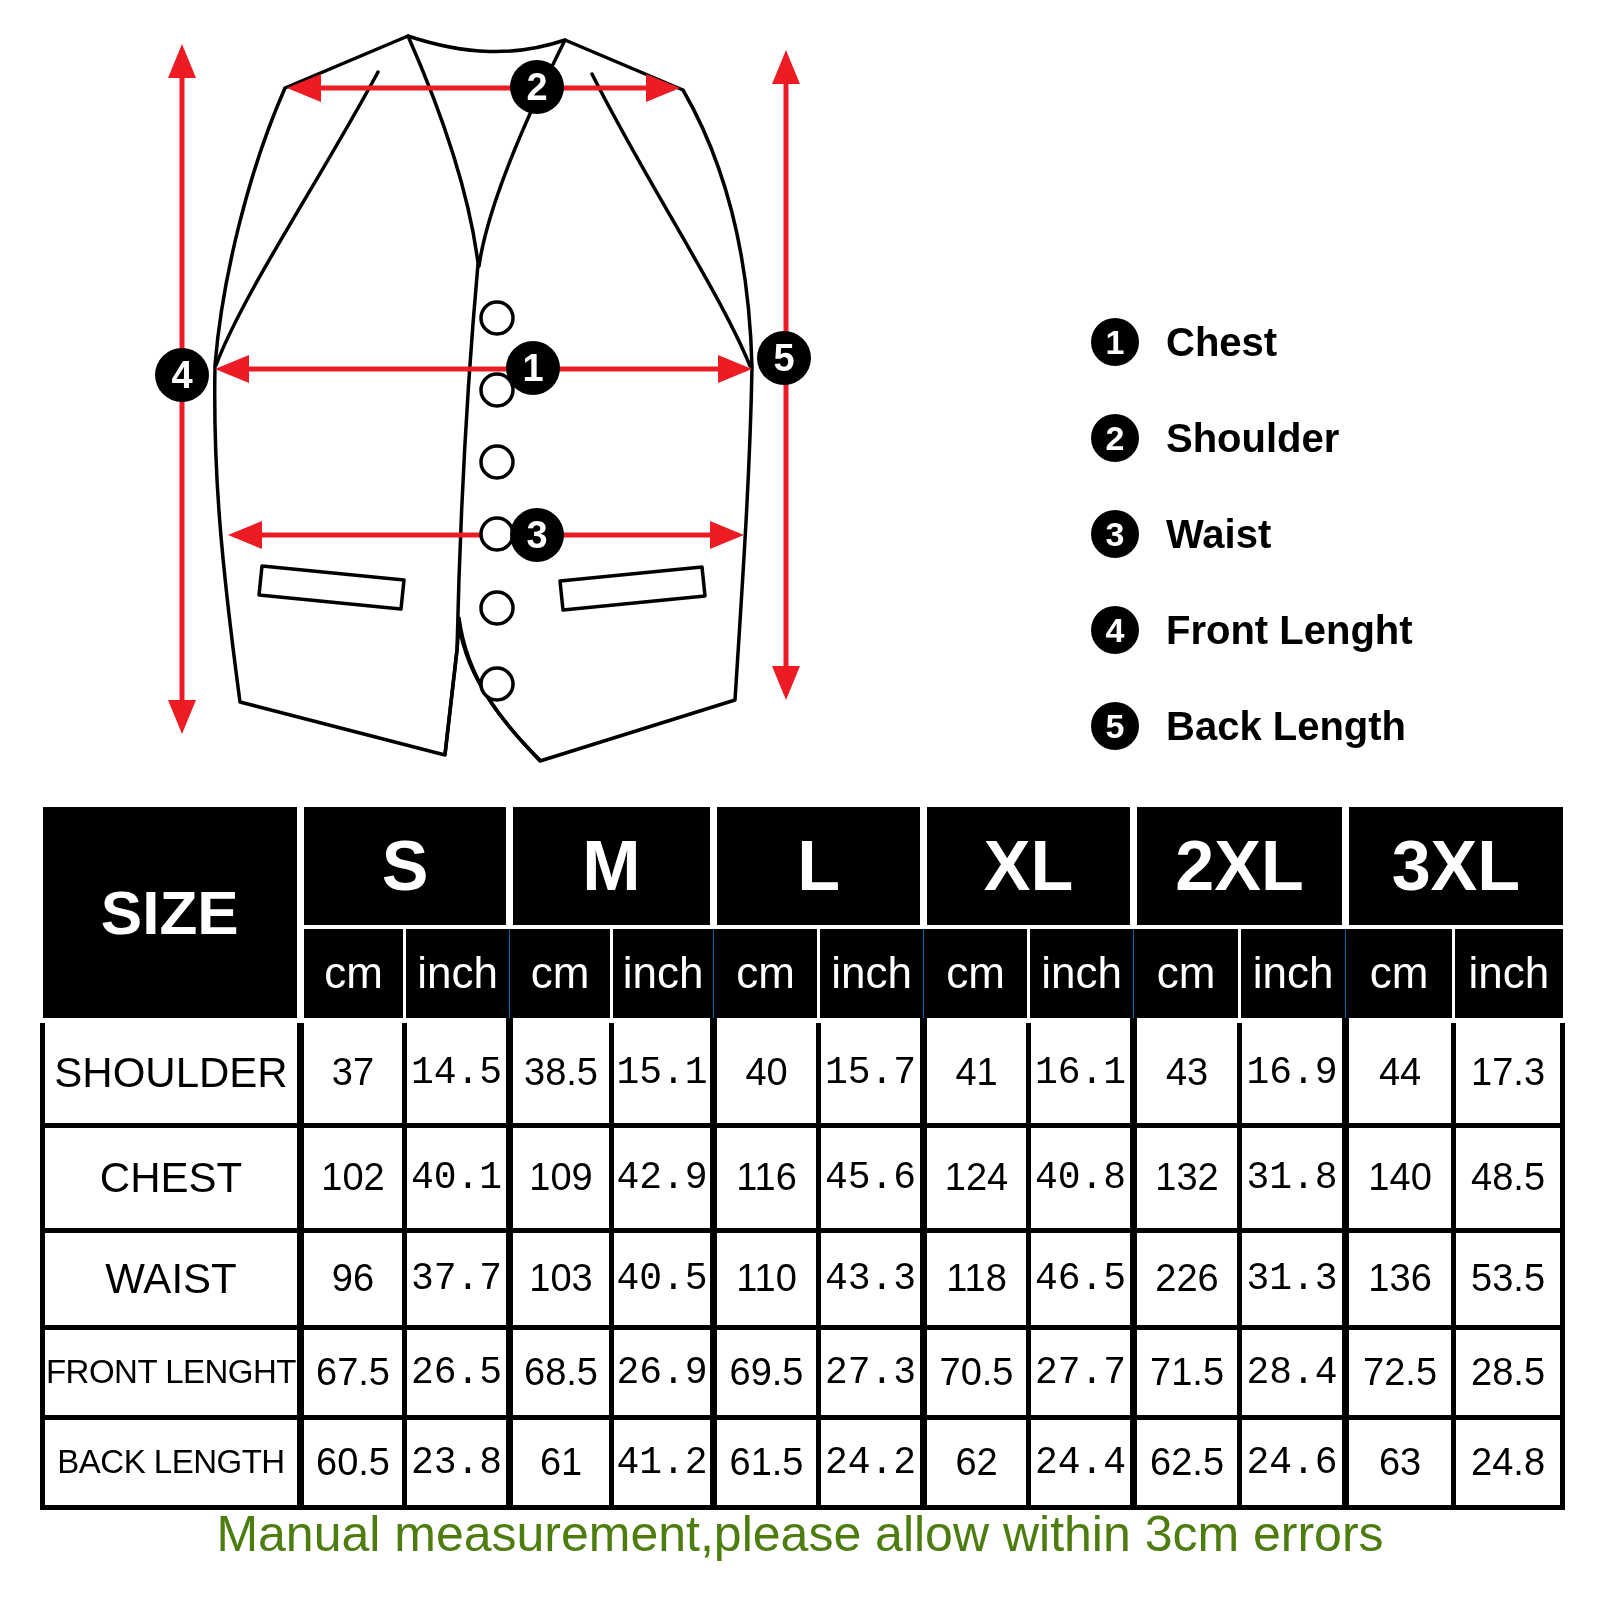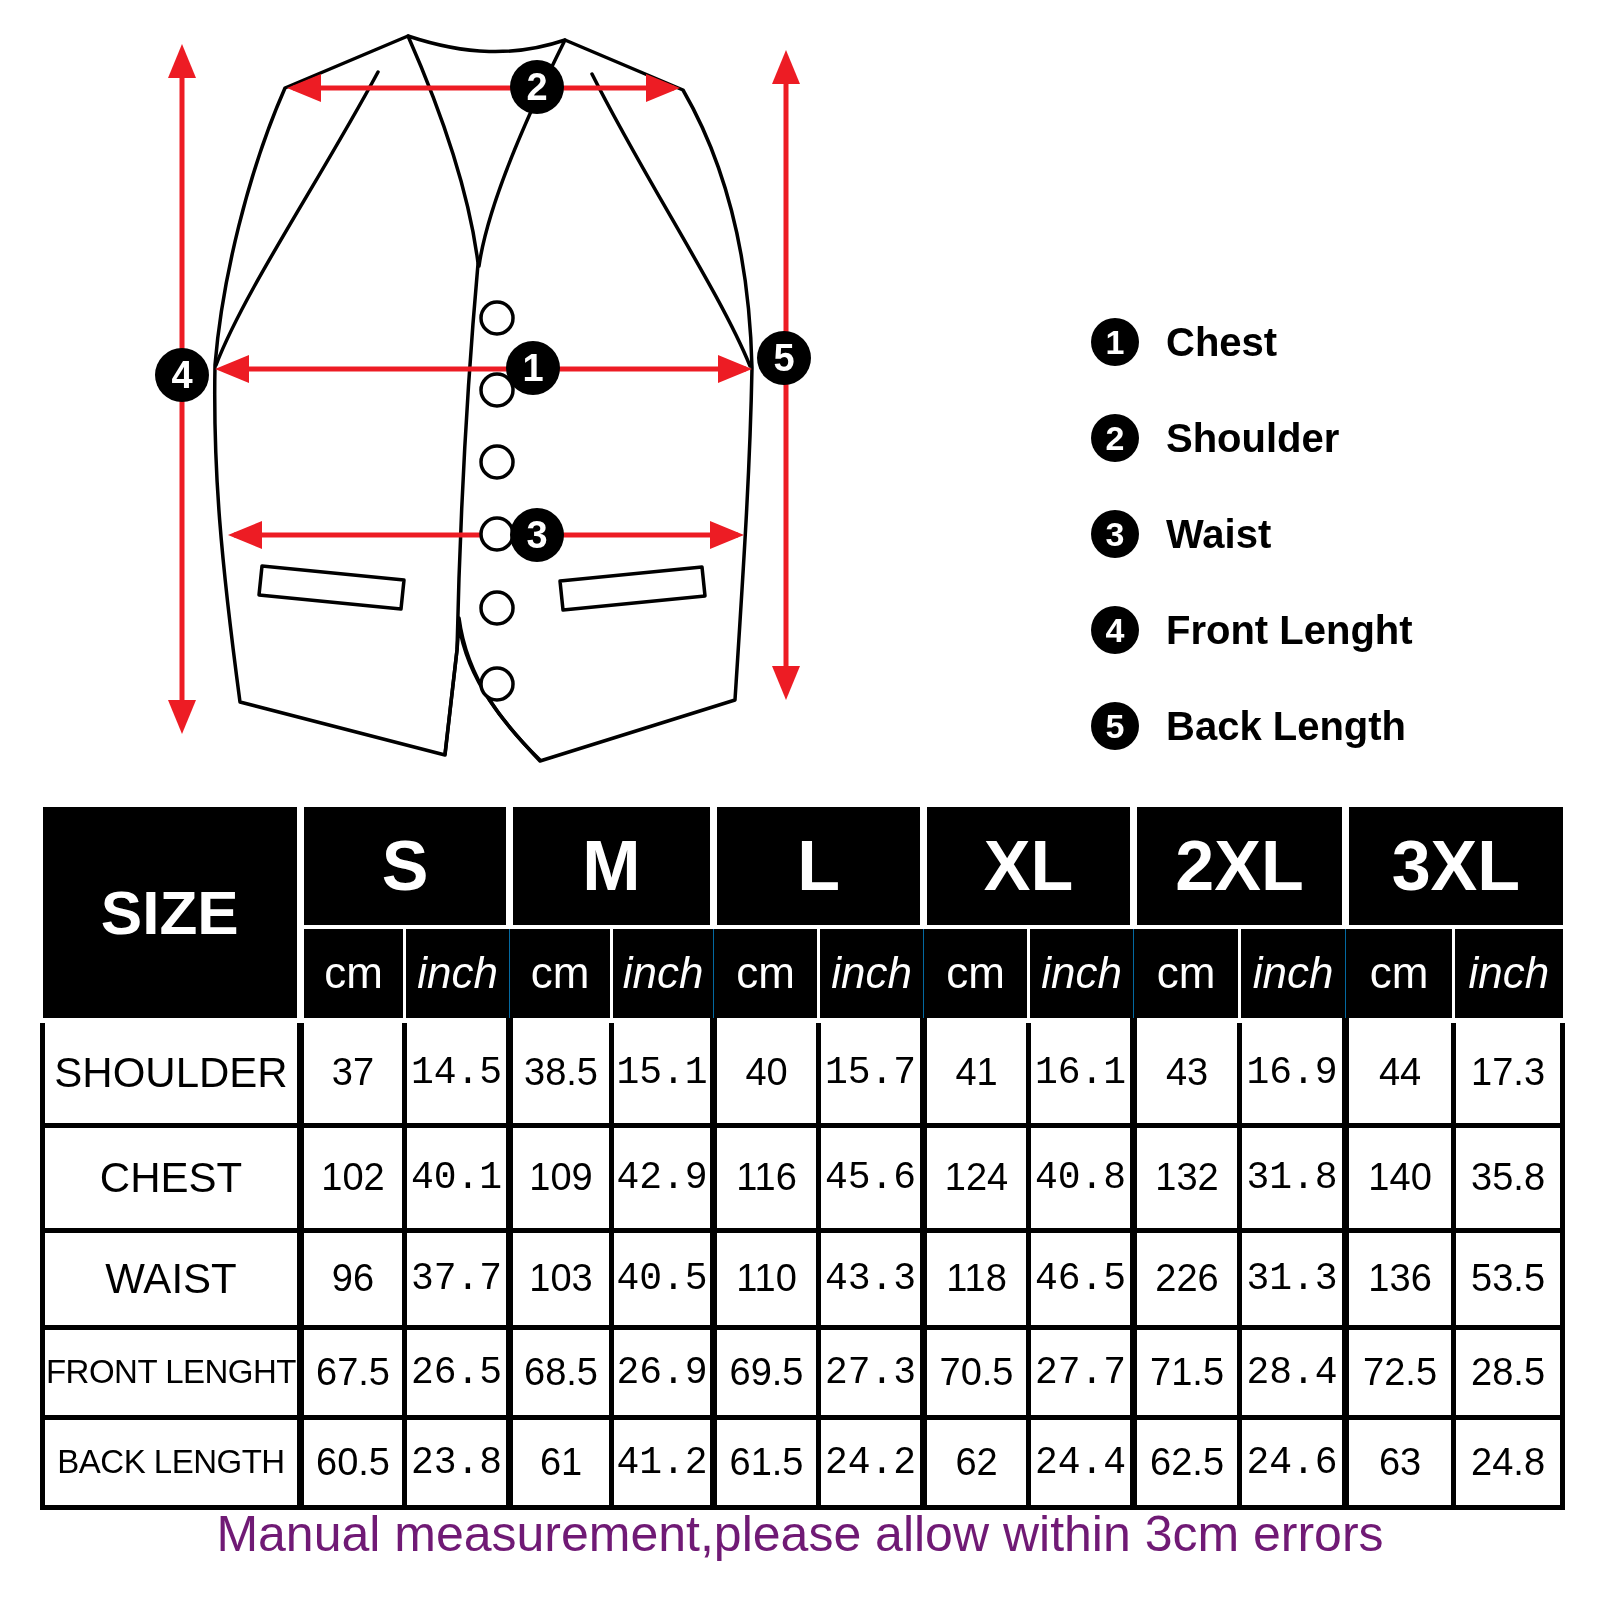--- a/index.html
+++ b/index.html
@@ -52,38 +52,38 @@
     font-size:62px;font-weight:bold;
   }
   tr.hrow1{height:120px;}
   tr.hrow2{height:93px;}
   th.sz{
     border:0;border-left:7px solid #fff;border-bottom:4px solid #fff;
     font-size:70px;font-weight:bold;
   }
   th.unit{border:0;border-bottom:5px solid #fff;font-size:44px;font-weight:normal;}
   th.unit.cm{border-left:1px solid #0369a1;}
-  th.unit.inch{border-left:3px solid #fff;font-style:italic;}
+  th.unit.inch{border-left:3px solid #fff;}
 
   tbody th,tbody td{background:#fff;color:#000;border:5px solid #000;}
   tbody th{font-weight:normal;font-size:42px;}
   tbody th.long{font-size:33px;letter-spacing:-0.5px;}
   tbody td{font-size:38px;}
   tbody td.ge{border-right-width:7px;font-family:Liberation Mono, monospace;}
   tbody th.rl{border-right-width:7px;}
   tr.drow1{height:105px;}
   tr.drow2{height:105px;}
   tr.drow3{height:97px;}
   tr.drow4{height:90px;}
   tr.drow5{height:90px;}
 
   
   .caption{
     position:absolute;left:0;top:1505px;width:1600px;text-align:center;
-    font-size:50px;color:#701a75;
+    font-size:50px;color:#4d7c0f;
   }
 </style>
 </head>
 <body>
 
 <div class="page">
 
   <div class="diagram">
     <svg width="900" height="795" viewBox="0 0 900 795" xmlns="http://www.w3.org/2000/svg">
 
@@ -253,21 +253,21 @@
         <td class="ge">40.1</td>
         <td>109</td>
         <td class="ge">42.9</td>
         <td>116</td>
         <td class="ge">45.6</td>
         <td>124</td>
         <td class="ge">40.8</td>
         <td>132</td>
         <td class="ge">31.8</td>
         <td>140</td>
-        <td>35.8</td>
+        <td>48.5</td>
       </tr>
       <tr class="drow3">
         <th class="rl">WAIST</th>
         <td>96</td>
         <td class="ge">37.7</td>
         <td>103</td>
         <td class="ge">40.5</td>
         <td>110</td>
         <td class="ge">43.3</td>
         <td>118</td>

